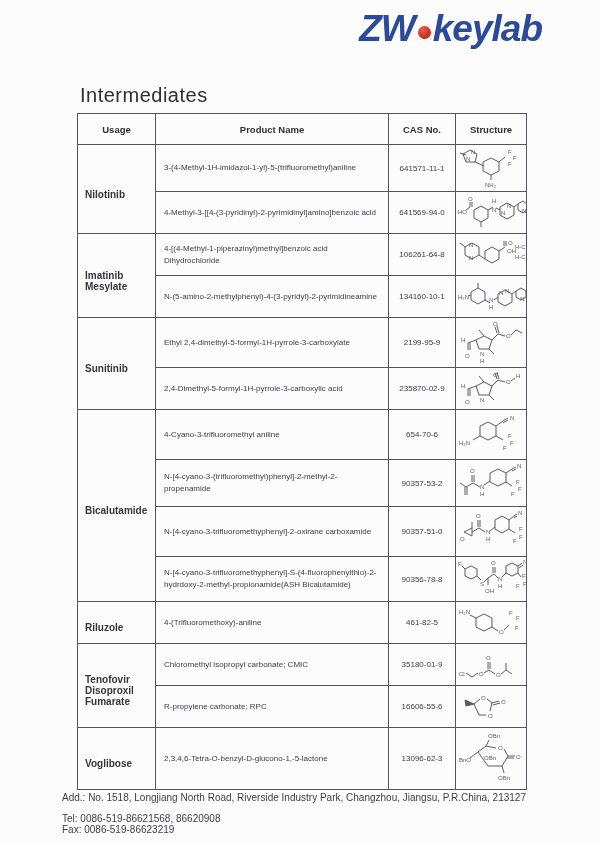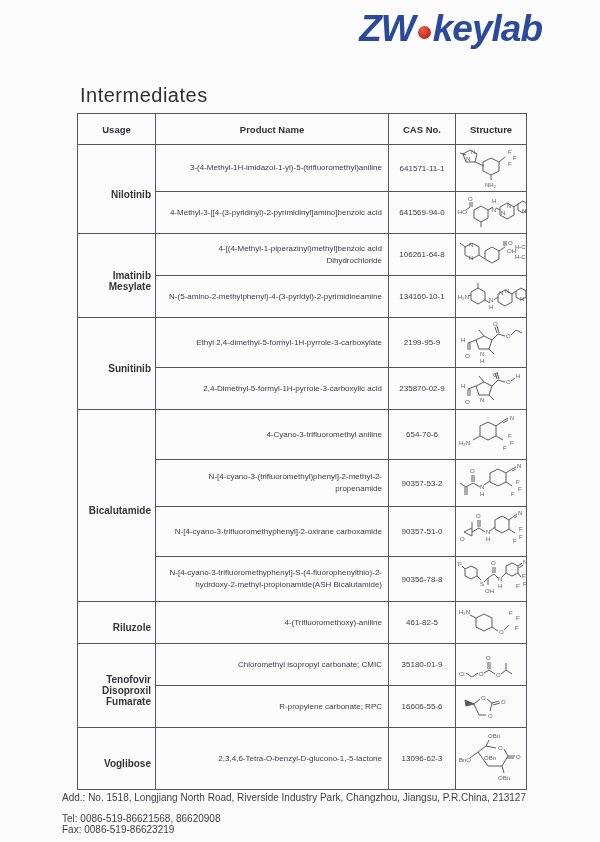--- a/index.html
+++ b/index.html
@@ -17,21 +17,21 @@
           background:radial-gradient(circle at 35% 30%, #e8604a, #c32a1d 70%); }
   
   .title { position:absolute; left:60px; top:84px; font-size:20px; font-weight:400;
           color:#2e2e33; letter-spacing:0.5px;margin-left:20px; }
   
   table { position:absolute; left:77px; top:113px; border-collapse:collapse;
           table-layout:fixed; width:449px; }
   table, th, td { border:1px solid #55555c; }
   th { font-size:9.5px; font-weight:bold; color:#2f2f35; 
        height:31px; background:#fcfcfd; }
-  td { font-size:8px; vertical-align:middle;text-align:right; }
+  td { font-size:8px; vertical-align:middle; }
   td.usage { font-weight:bold; font-size:10px; color:#35353b; padding:12px 4px 2px 7px; }
   td.pname { padding:2px 6px 2px 8px; line-height:1.5; }
   td.cas   { text-align:center; padding:16px 2px; }
   td.struct{ text-align:center; padding:1px; }
   tr.h46{height:46px} tr.h36{height:36px} tr.h37{height:37px} tr.h32{height:32px}
   tr.h50{height:50px} tr.h35{height:35px} tr.h45{height:45px} tr.h38{height:38px}
   tr.h33{height:33px} tr.h62{height:62px}
   svg.chem { stroke:#5a5a62; fill:none; stroke-width:1; }
   svg.chem text { fill:#5a5a62; stroke:none; font-size:6px; font-family:"Liberation Sans",sans-serif; }
   svg.chem .wedge { fill:#5a5a62; }

